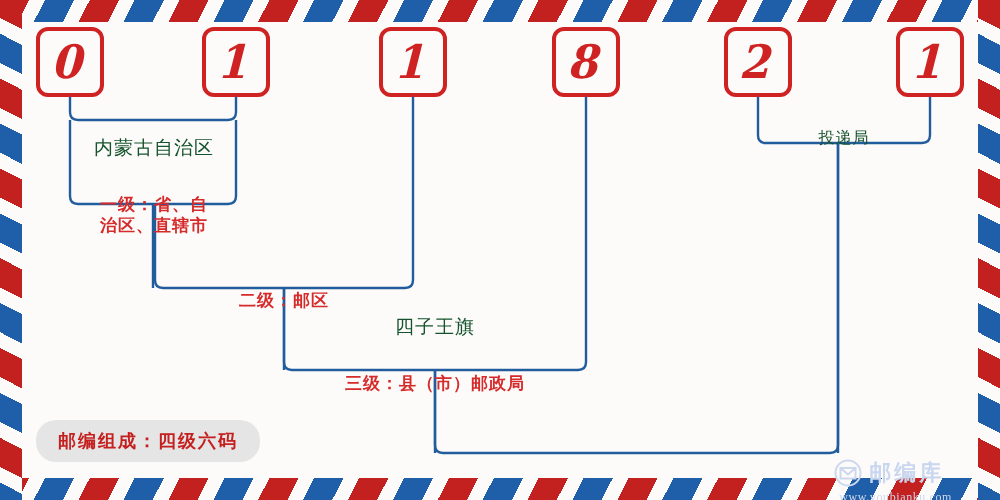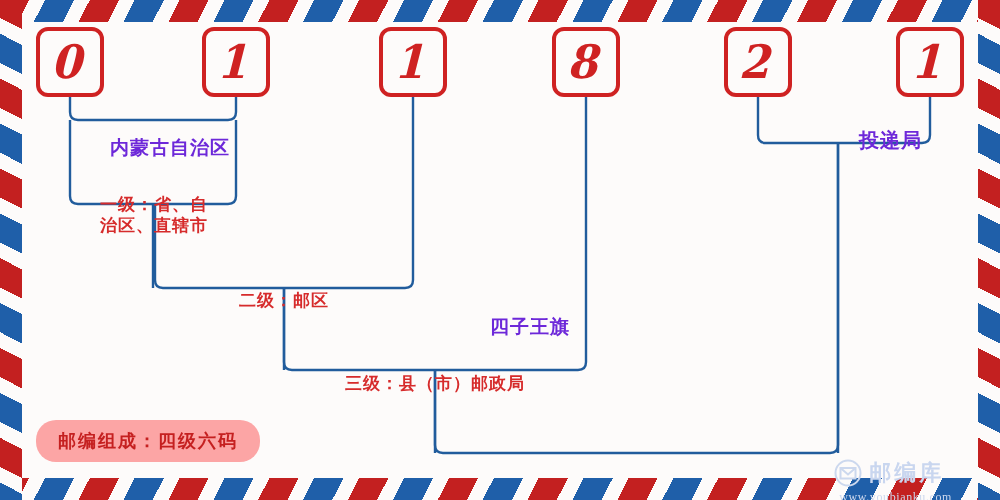--- a/index.html
+++ b/index.html
@@ -95,46 +95,45 @@
   }
 
   
   .label-group {
     position: absolute;
     text-align: center;
     line-height: 1.22;
     white-space: pre-line;
   }
   .label-title {
-    color: #6d28d9;
-    font-weight: bold;
+    color: #14532d;
+    font-weight: normal;
     font-size: 19px;
     font-family: "DejaVu Serif", "Liberation Serif", serif;
     letter-spacing: 1px;
-    text-align: right;
   }
   .label-sub {
     color: #d62b2b;
     font-weight: bold;
     font-size: 17px;
     font-family: "DejaVu Sans", "Liberation Sans", sans-serif;
     letter-spacing: 1px;
     margin-top: 16px;
   }
   .label-title.only {
-    font-size: 20px;
+    font-size: 16px;
   }
 
   
   .footer-badge {
     position: absolute;
     left: 36px;
     top: 420px;
     padding: 9px 22px;
-    background: #fca5a5;
+    background: #e5e5e5;
     border-radius: 20px;
     color: #c52020;
     font-weight: bold;
     font-size: 18px;
     font-family: "DejaVu Serif", "Liberation Serif", serif;
     letter-spacing: 2px;
   }
 
   
   .watermark {

